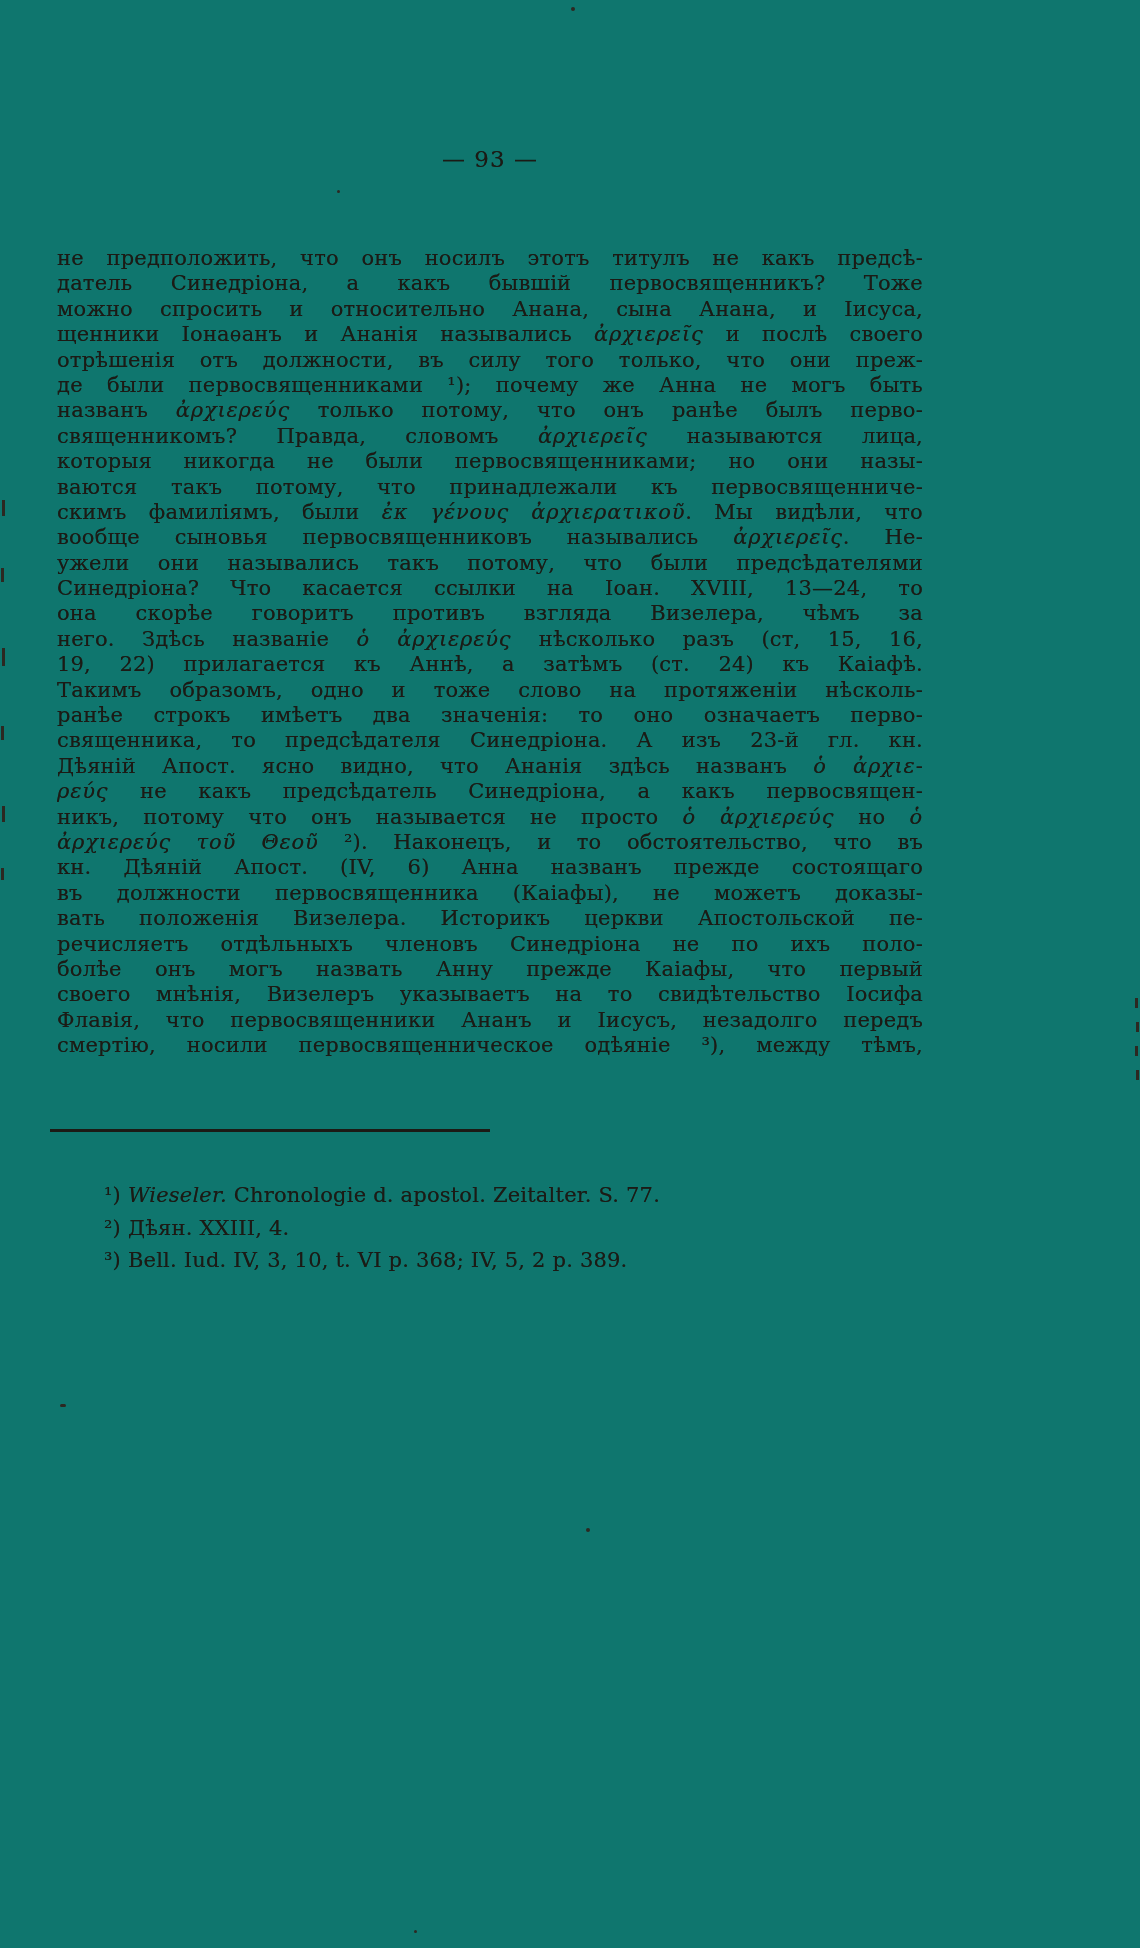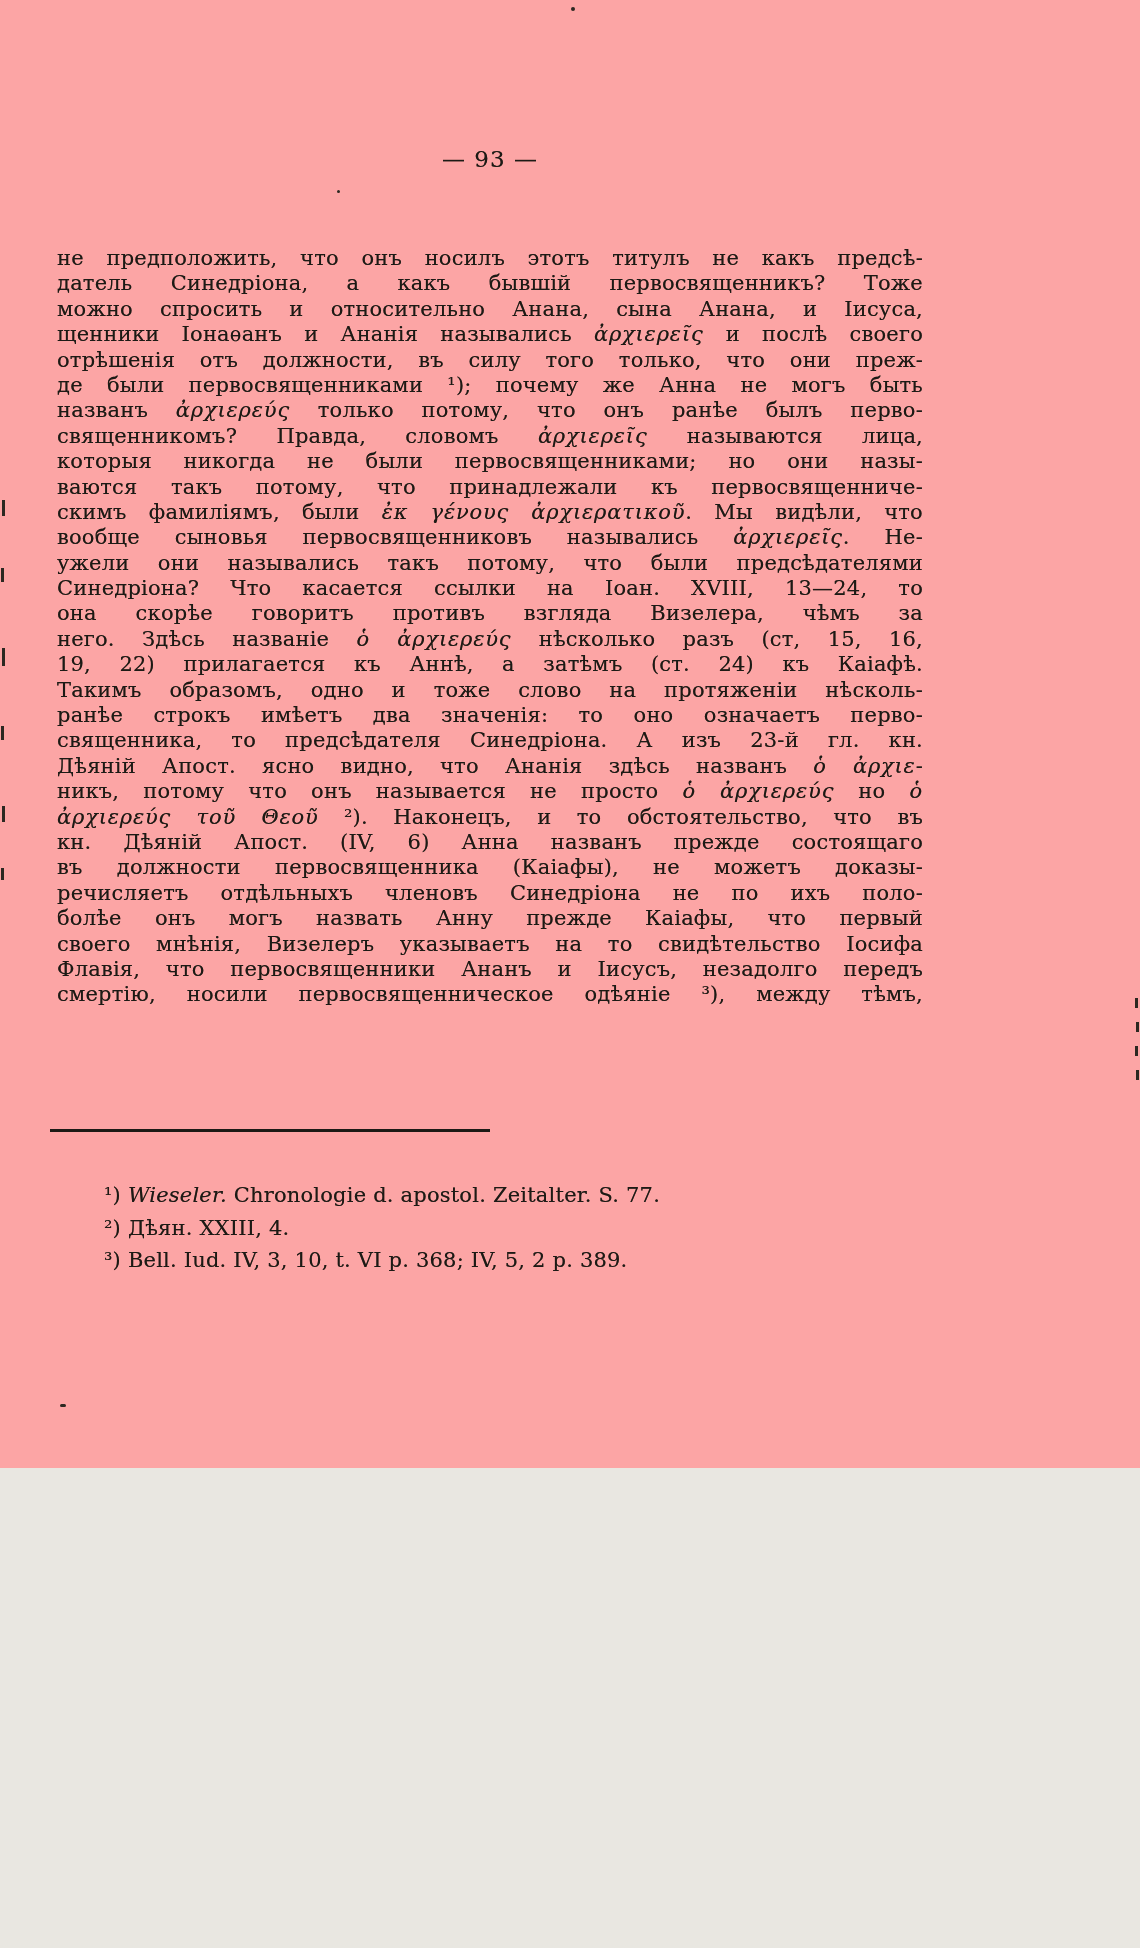--- a/index.html
+++ b/index.html
@@ -5,22 +5,22 @@
 <style>
   * { margin: 0; padding: 0; box-sizing: border-box; }
   html, body { width: 1140px; height: 1948px; }
   body {
     background: #e9e7e1;
     font-family: "DejaVu Serif", "Liberation Serif", serif;
   }
   .page {
     position: relative;
     width: 1140px;
-    height: 1468px;
-    background: #fca5a5;
+    height: 1948px;
+    background: #0f766e;
     color: #1c1a15;
     overflow: hidden;
   }
   .page-number {
     position: absolute;
     top: 146px;
     left: 57px;
     width: 866px;
     text-align: center;
     font-size: 23px;
@@ -105,24 +105,26 @@
       <div class="textline">вообще сыновья первосвященниковъ назывались <span class="greek">ἀρχιερεῖς</span>. Не-</div>
       <div class="textline">ужели они назывались такъ потому, что были предсѣдателями</div>
       <div class="textline">Синедріона? Что касается ссылки на Іоан. XVIII, 13—24, то</div>
       <div class="textline">она скорѣе говоритъ противъ взгляда Визелера, чѣмъ за</div>
       <div class="textline">него. Здѣсь названіе <span class="greek">ὁ</span> <span class="greek">ἀρχιερεύς</span> нѣсколько разъ (ст, 15, 16,</div>
       <div class="textline">19, 22) прилагается къ Аннѣ, а затѣмъ (ст. 24) къ Каіафѣ.</div>
       <div class="textline">Такимъ образомъ, одно и тоже слово на протяженіи нѣсколь-</div>
       <div class="textline">ранѣе строкъ имѣетъ два значенія: то оно означаетъ перво-</div>
       <div class="textline">священника, то предсѣдателя Синедріона. А изъ 23-й гл. кн.</div>
       <div class="textline">Дѣяній Апост. ясно видно, что Ананія здѣсь названъ <span class="greek">ὁ</span> <span class="greek">ἀρχιε</span>-</div>
+      <div class="textline"><span class="greek">ρεύς</span> не какъ предсѣдатель Синедріона, а какъ первосвящен-</div>
       <div class="textline">никъ, потому что онъ называется не просто <span class="greek">ὁ</span> <span class="greek">ἀρχιερεύς</span> но <span class="greek">ὁ</span></div>
       <div class="textline"><span class="greek">ἀρχιερεύς</span> <span class="greek">τοῦ</span> <span class="greek">Θεοῦ</span> ²). Наконецъ, и то обстоятельство, что въ</div>
       <div class="textline">кн. Дѣяній Апост. (IV, 6) Анна названъ прежде состоящаго</div>
       <div class="textline">въ должности первосвященника (Каіафы), не можетъ доказы-</div>
+      <div class="textline">вать положенія Визелера. Историкъ церкви Апостольской пе-</div>
       <div class="textline">речисляетъ отдѣльныхъ членовъ Синедріона не по ихъ поло-</div>
       <div class="textline">болѣе онъ могъ назвать Анну прежде Каіафы, что первый</div>
       <div class="textline">своего мнѣнія, Визелеръ указываетъ на то свидѣтельство Іосифа</div>
       <div class="textline">Флавія, что первосвященники Ананъ и Іисусъ, незадолго передъ</div>
       <div class="textline">смертію, носили первосвященническое одѣяніе ³), между тѣмъ,</div>
     </div>
 
   <div class="footnote-rule"></div>
 
   <div class="footnotes">

